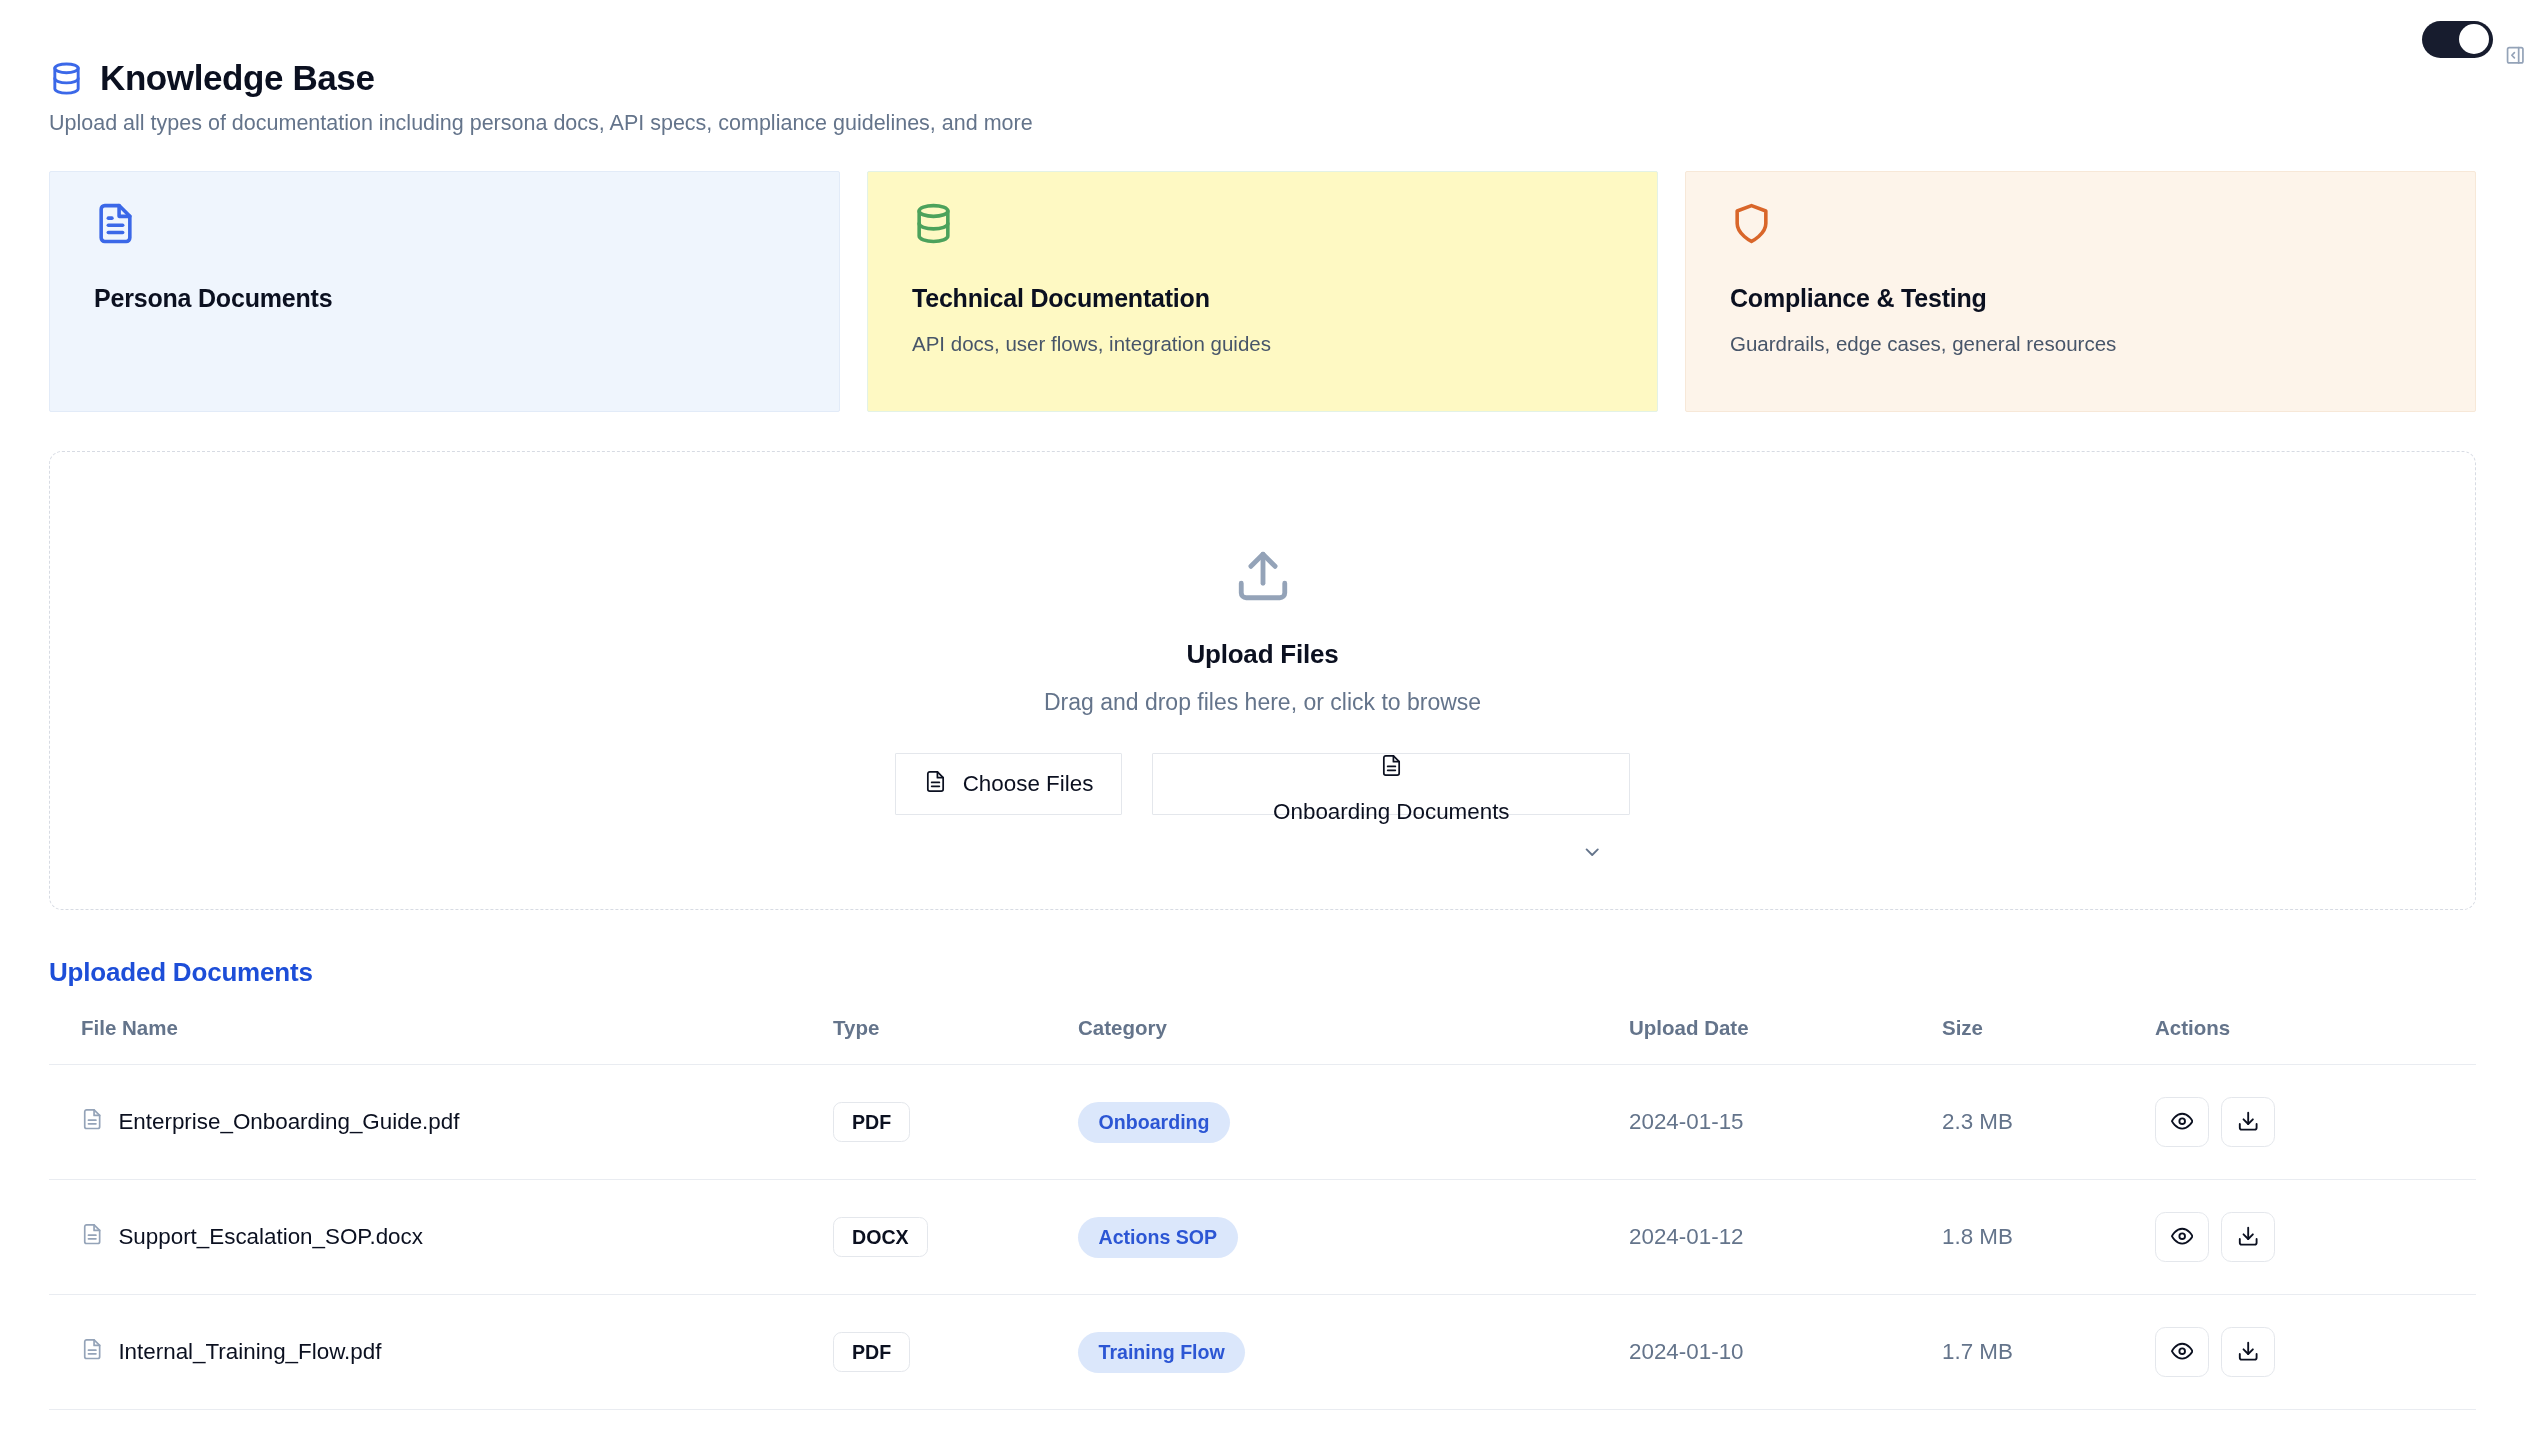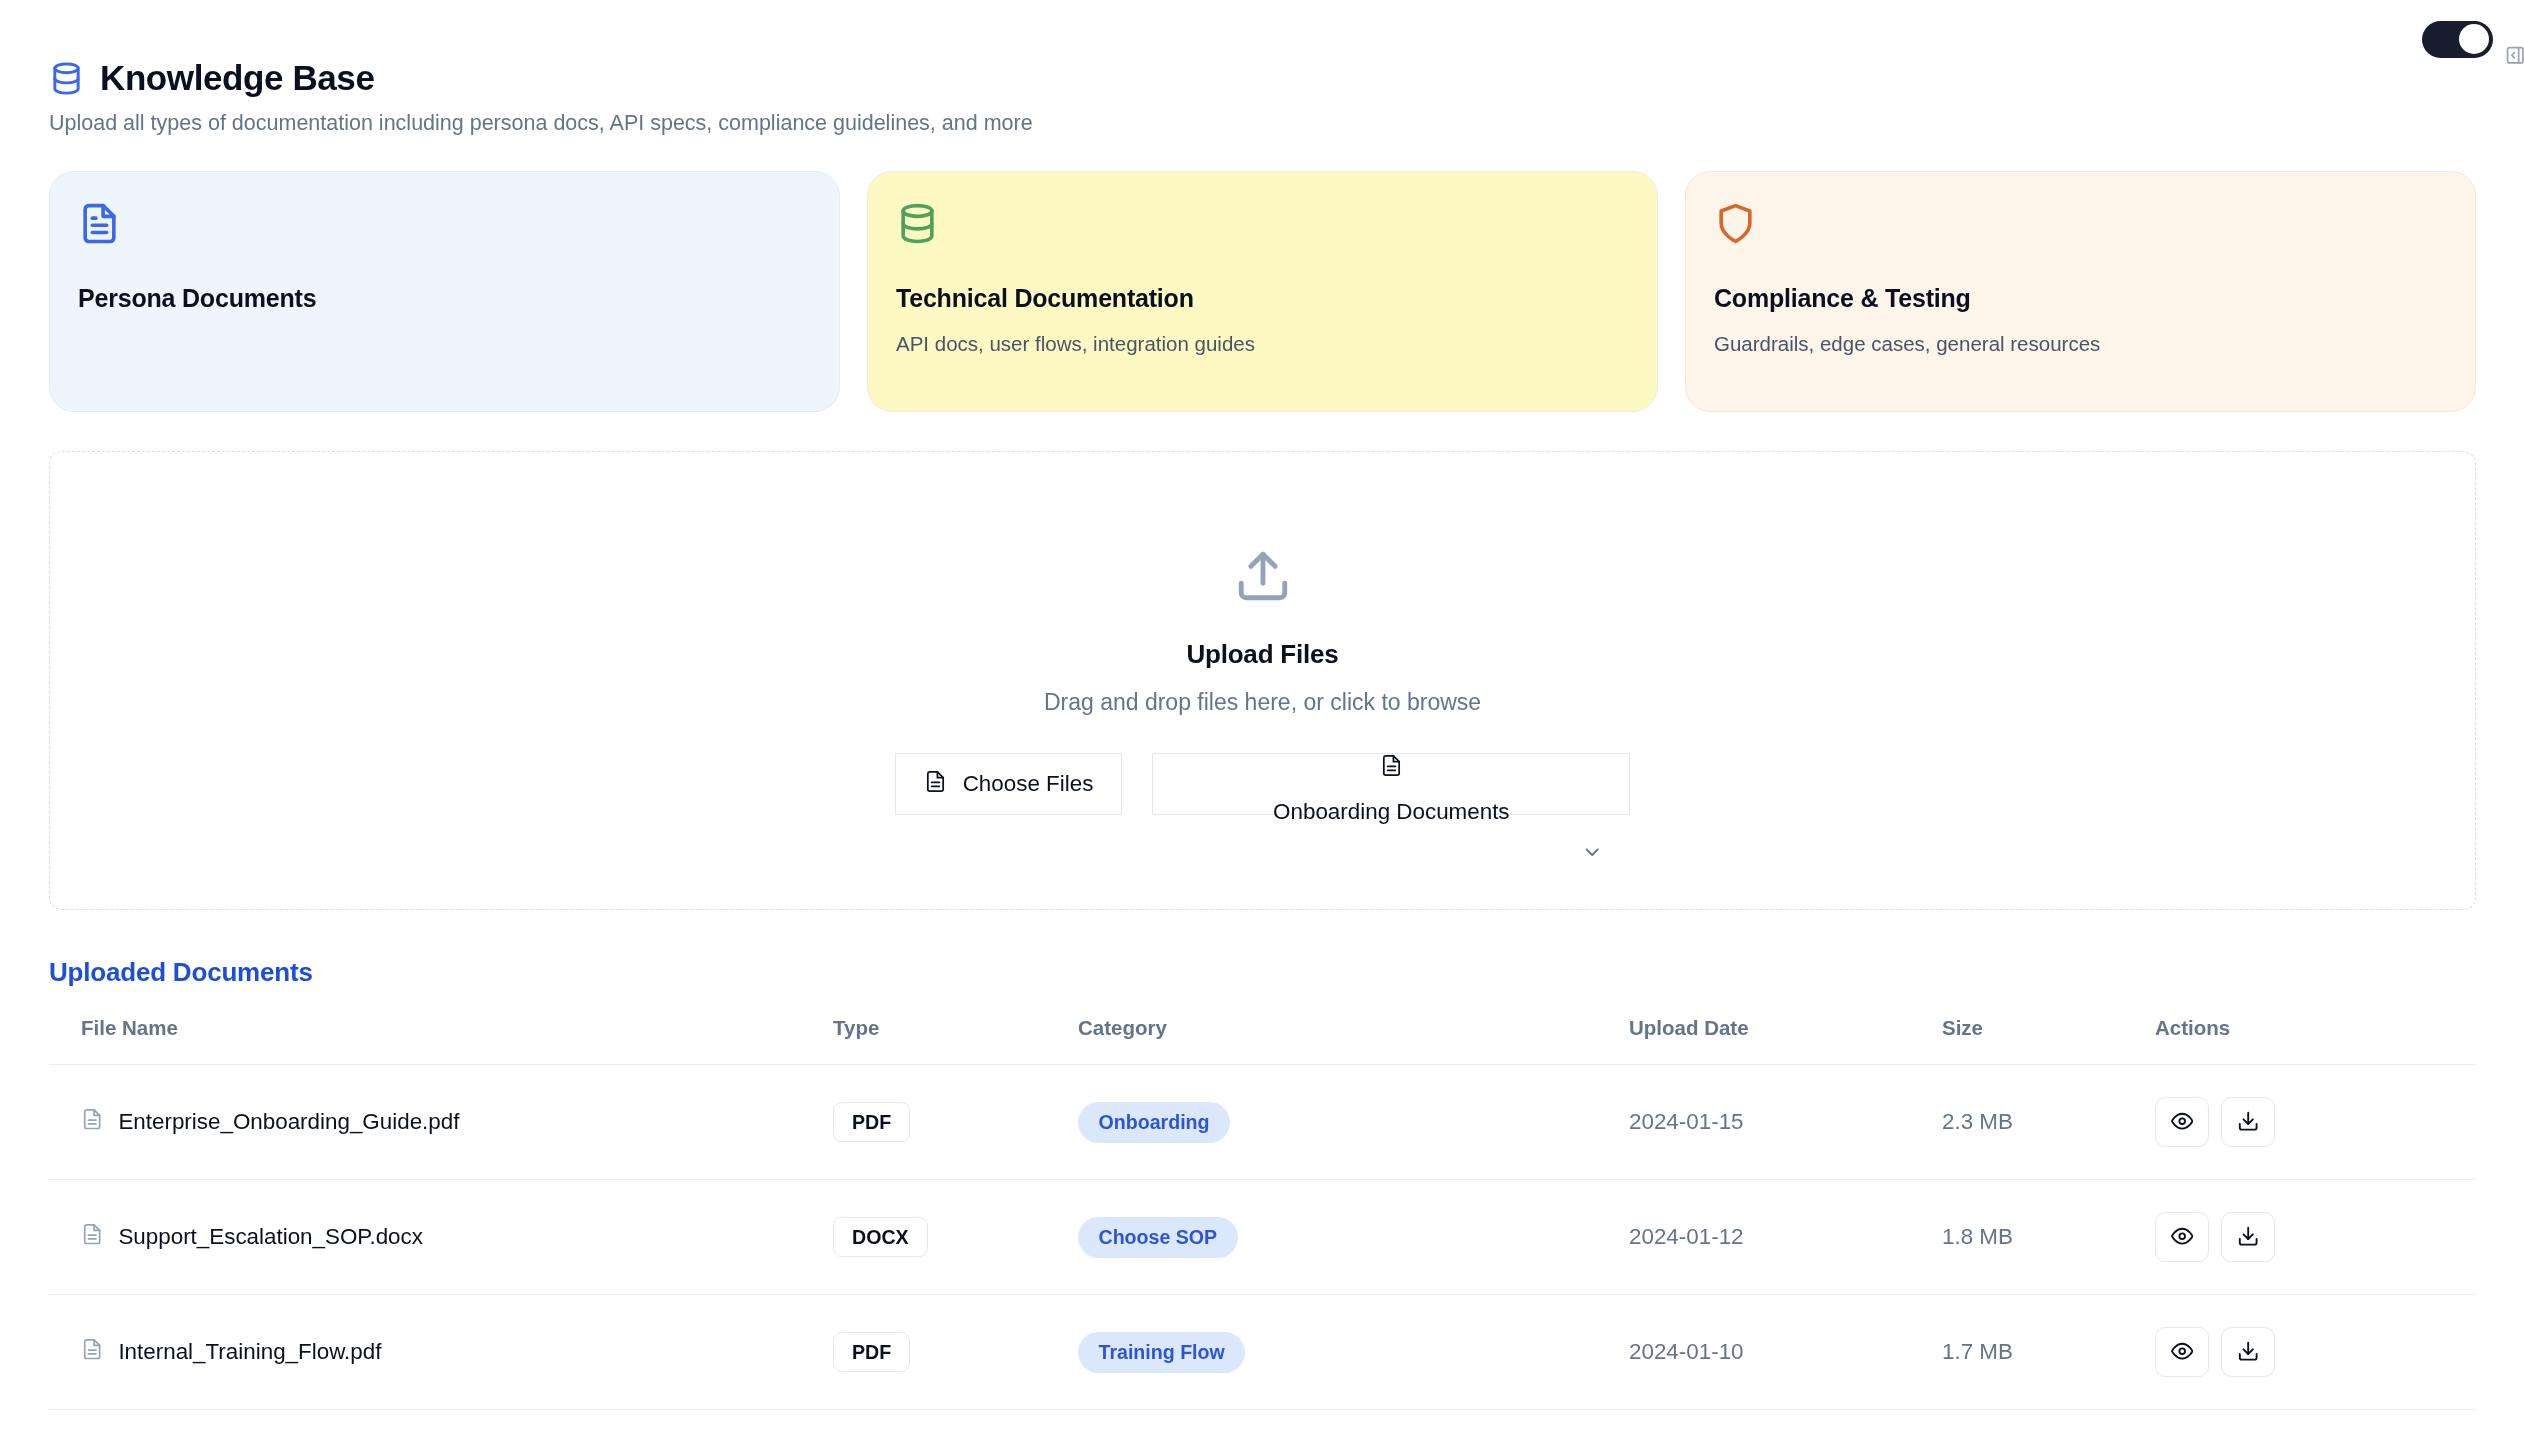--- a/index.html
+++ b/index.html
@@ -68,22 +68,22 @@
   }
 
   
   .cards {
     display: grid;
     grid-template-columns: 1fr 1fr 1fr;
     gap: 27px;
     margin-top: 34px;
   }
   .card {
-    border-radius: 25px;
-    padding: 30px 32px 34px 28px;
+    border-radius: 2px;
+    padding: 30px 32px 34px 44px;
     min-height: 241px;
   }
   .card.blue   { background: #eff5fd; border: 0.9px solid #e2ebf8; }
   .card.green  { background: #fef9c3; border: 0.9px solid #e3f2e6; }
   .card.orange { background: #fdf4ea; border: 0.9px solid #f7e8d8; }
   .card-icon { width: 43px; height: 43px; display: block; }
   .card-title {
     margin-top: 39px;
     font-size: 25px;
     font-weight: bold;
@@ -392,21 +392,21 @@
                 <line x1="8" y1="17" x2="16" y2="17"></line>
               </svg>
             </span>
             <span class="file-name">Support_Escalation_SOP.docx</span>
           </div>
         </td>
         <td class="col-type">
           <span class="type-badge">DOCX</span>
         </td>
         <td class="col-cat">
-          <span class="cat-badge">Choose SOP</span>
+          <span class="cat-badge">Actions SOP</span>
         </td>
         <td class="col-date muted">2024-01-12</td>
         <td class="col-size muted">1.8 MB</td>
         <td class="col-act">
           <div class="actions-cell">
             <button class="icon-btn">
               <span>
                 <svg viewBox="0 0 24 24" width="22.4" height="22.4" fill="none" stroke="#0b1020" stroke-width="2" stroke-linecap="round" stroke-linejoin="round">
                   <path d="M1 12s4-8 11-8 11 8 11 8-4 8-11 8-11-8-11-8z"></path>
                   <circle cx="12" cy="12" r="3"></circle>

